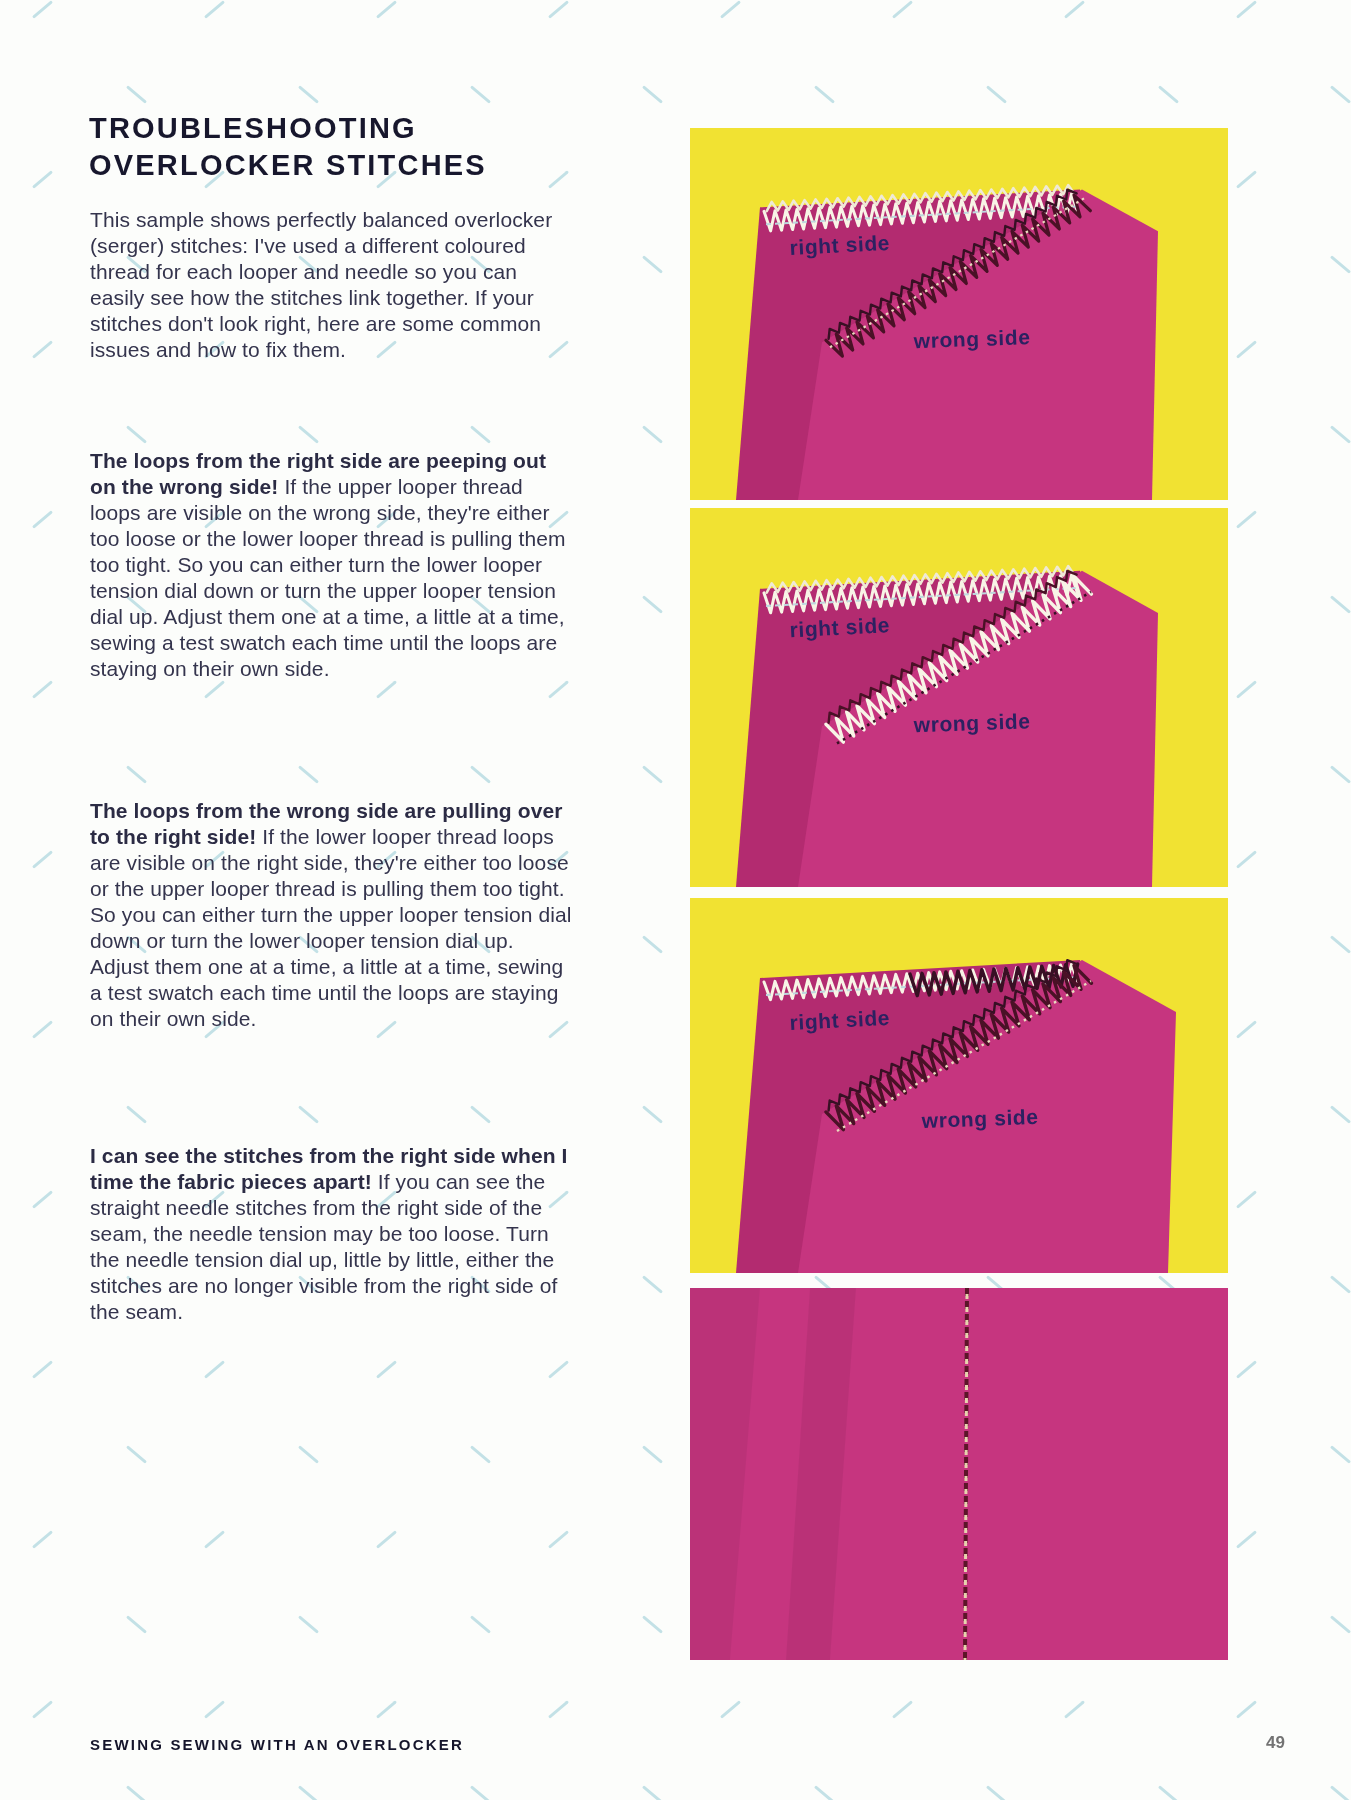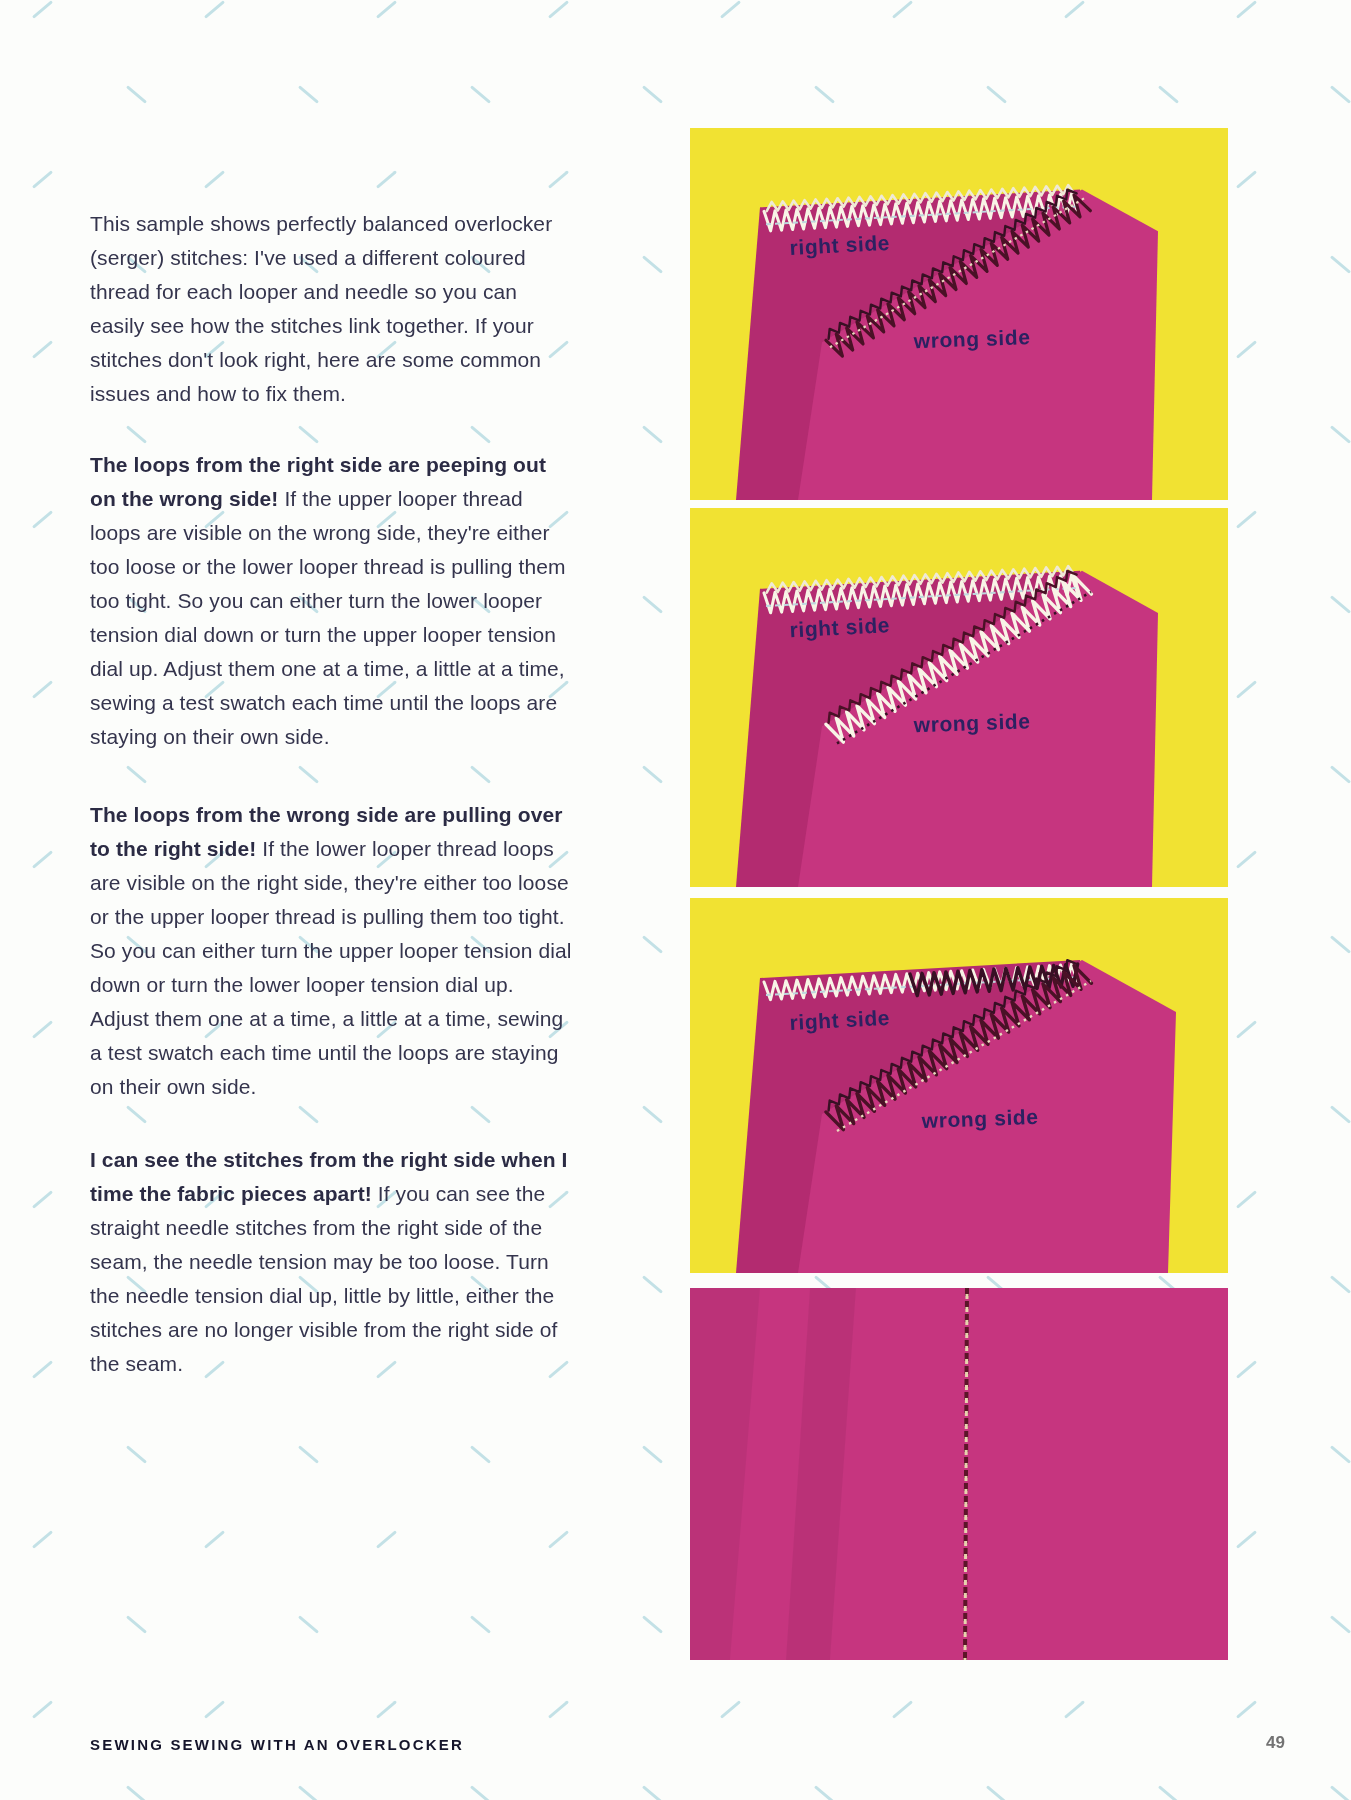--- a/index.html
+++ b/index.html
@@ -14,21 +14,21 @@
   .fw{transform:rotate(-40deg);}
   .bw{transform:rotate(40deg);}
   
   .title{
     position:absolute;left:89px;top:110px;margin:0;
     font-size:29px;line-height:37px;letter-spacing:2.2px;
     font-weight:700;color:#17172d;
   }
   .body-text{
     position:absolute;left:90px;width:486px;
-    font-size:21px;line-height:34px;color:#34344d;letter-spacing:.1px;
+    font-size:21px;line-height:26px;color:#34344d;letter-spacing:.1px;
   }
   .body-text b{color:#2b2b44;}
   .intro{top:186px;}
   .issue1{top:427px;}
   .issue2{top:777px;}
   .issue3{top:1122px;}
   
   .photo{position:absolute;left:690px;width:538px;margin:0;}
   .photo svg{display:block;}
   .photo text{
@@ -222,20 +222,21 @@
       <div class="bg-dash bw" style="left: 124px; top: 1793px; background: rgb(195, 225, 230);"></div>
       <div class="bg-dash bw" style="left: 296px; top: 1793px; background: rgb(195, 225, 230);"></div>
       <div class="bg-dash bw" style="left: 468px; top: 1793px; background: rgb(195, 225, 230);"></div>
       <div class="bg-dash bw" style="left: 640px; top: 1793px; background: rgb(195, 225, 230);"></div>
       <div class="bg-dash bw" style="left: 812px; top: 1793px; background: rgb(195, 225, 230);"></div>
       <div class="bg-dash bw" style="left: 984px; top: 1793px; background: rgb(195, 225, 230);"></div>
       <div class="bg-dash bw" style="left: 1156px; top: 1793px; background: rgb(195, 225, 230);"></div>
       <div class="bg-dash bw" style="left: 1328px; top: 1793px; background: rgb(195, 225, 230);"></div>
     </div>
 
+  <h1 class="title"><span>TROUBLESHOOTING</span><br><span>OVERLOCKER STITCHES</span></h1>
 
   <p class="body-text intro">This sample shows perfectly balanced overlocker (serger) stitches: I've used a different coloured thread for each looper and needle so you can easily see how the stitches link together. If your stitches don't look right, here are some common issues and how to fix them.</p>
 
   <p class="body-text issue1"><b>The loops from the right side are peeping out on the wrong side!</b><span> If the upper looper thread loops are visible on the wrong side, they're either too loose or the lower looper thread is pulling them too tight. So you can either turn the lower looper tension dial down or turn the upper looper tension dial up. Adjust them one at a time, a little at a time, sewing a test swatch each time until the loops are staying on their own side.</span></p>
 
   <p class="body-text issue2"><b>The loops from the wrong side are pulling over to the right side!</b><span> If the lower looper thread loops are visible on the right side, they're either too loose or the upper looper thread is pulling them too tight. So you can either turn the upper looper tension dial down or turn the lower looper tension dial up. Adjust them one at a time, a little at a time, sewing a test swatch each time until the loops are staying on their own side.</span></p>
 
   <p class="body-text issue3"><b>I can see the stitches from the right side when I time the fabric pieces apart!</b><span> If you can see the straight needle stitches from the right side of the seam, the needle tension may be too loose. Turn the needle tension dial up, little by little, either the stitches are no longer visible from the right side of the seam.</span></p>
 
   <figure class="photo" style="top:128px;height:372px;">

